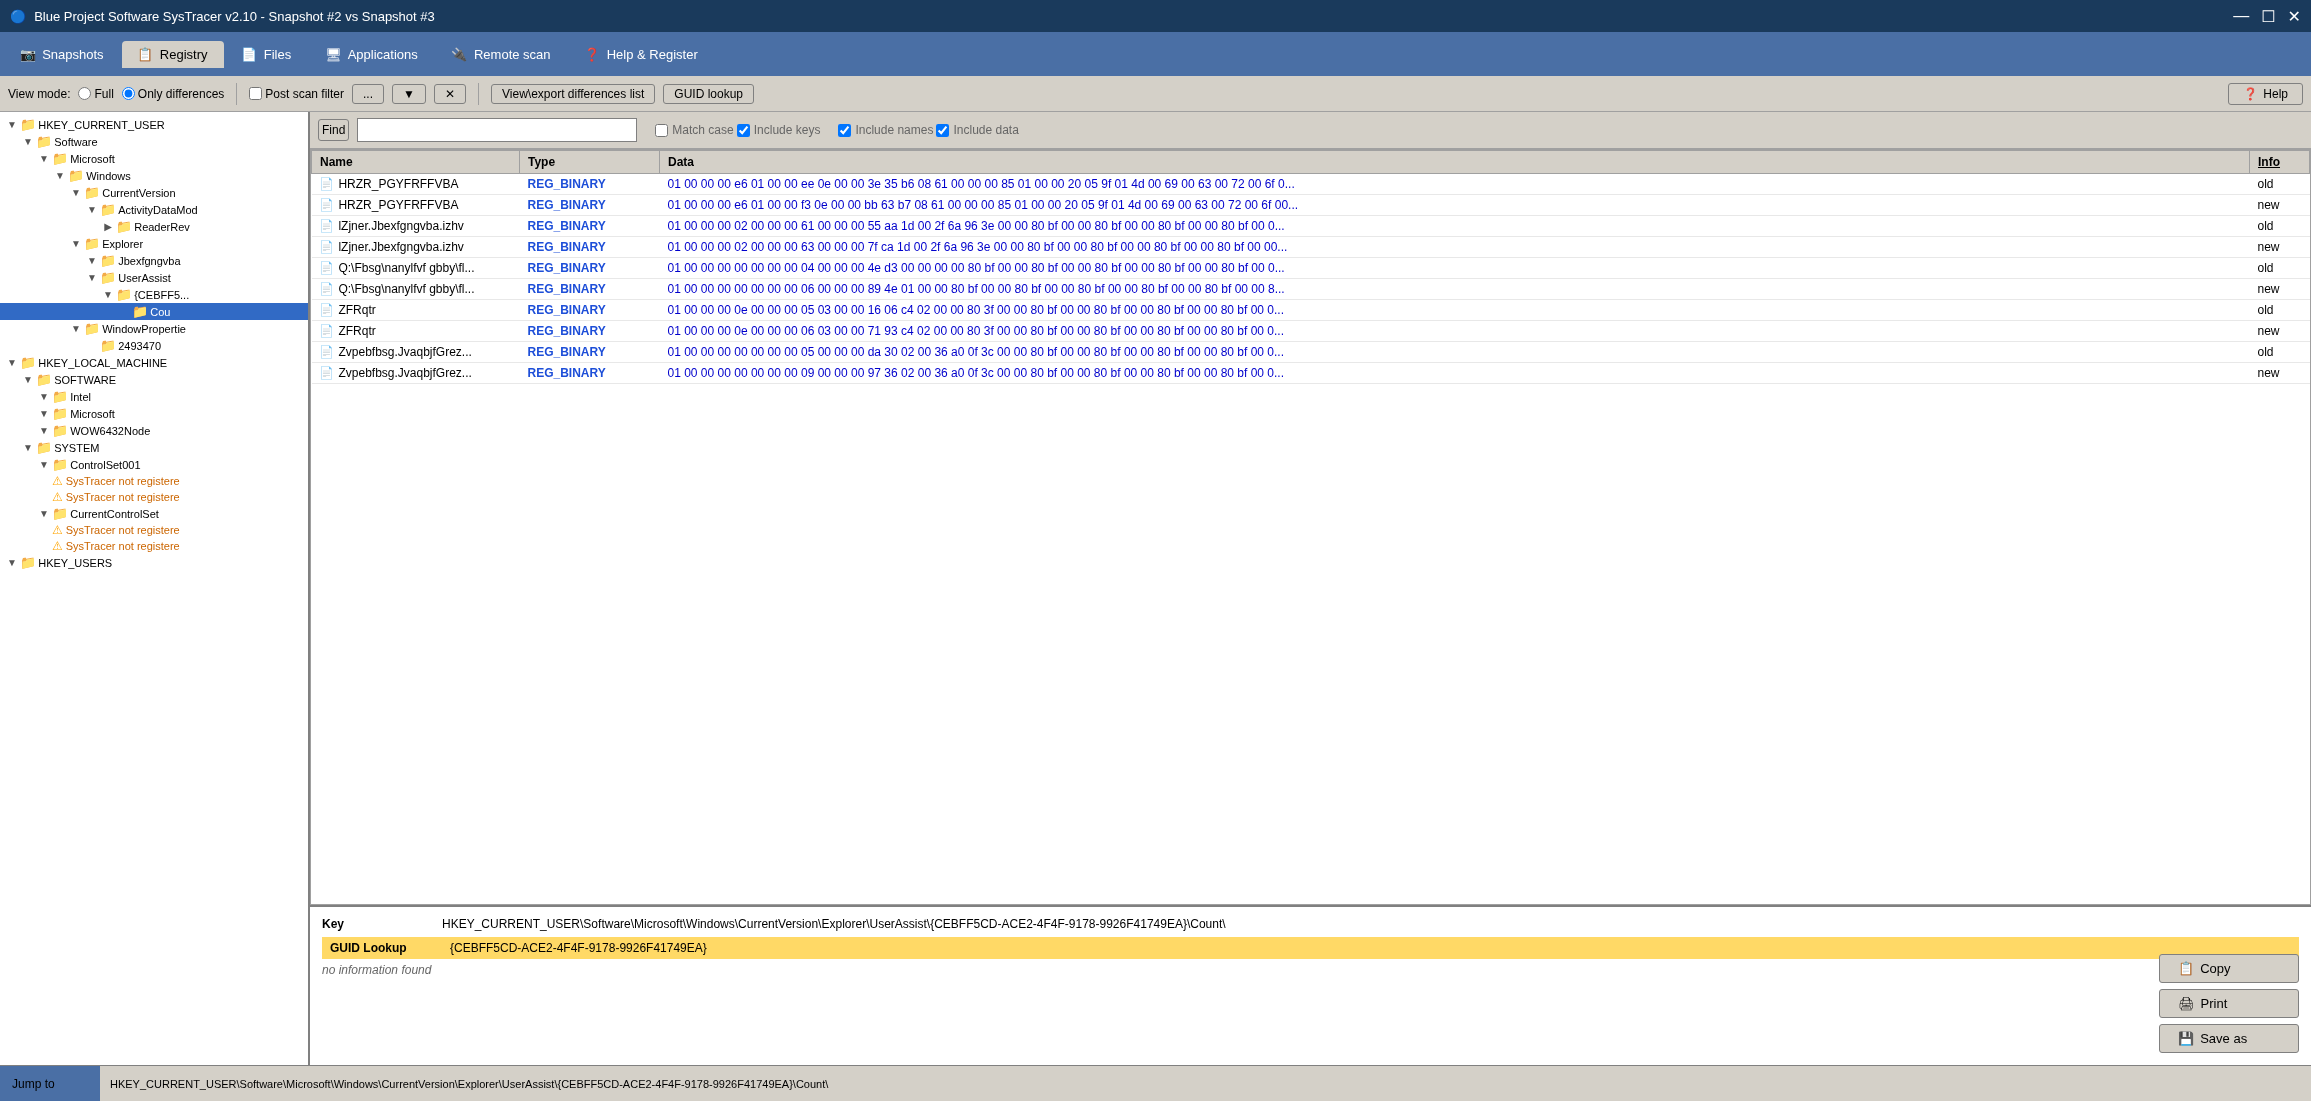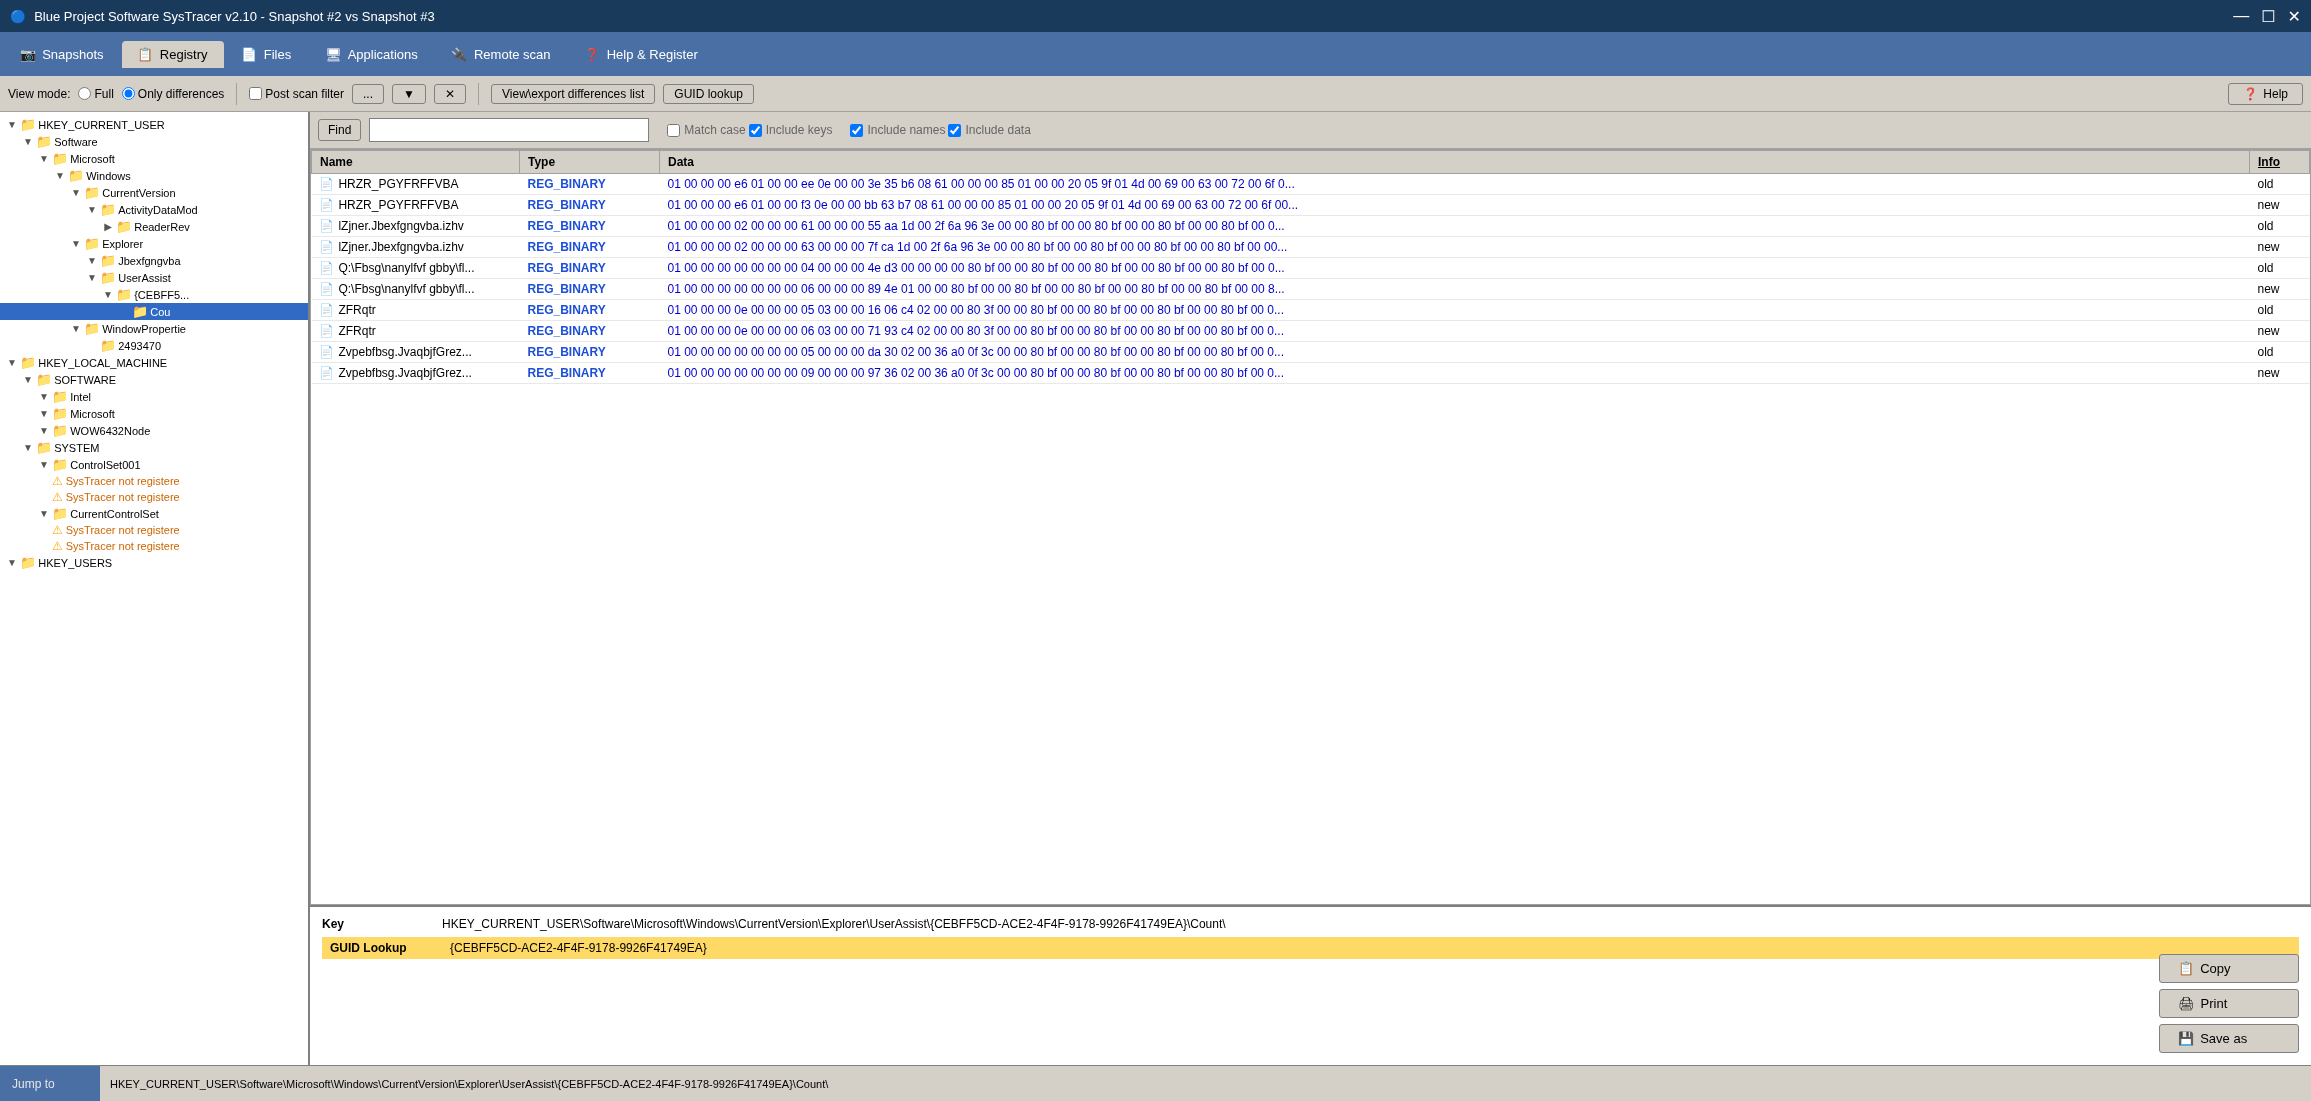--- a/index.html
+++ b/index.html
@@ -126,21 +126,21 @@
       padding: 6px 8px;
       display: flex;
       align-items: center;
       gap: 8px;
       border-bottom: 1px solid #a0a0a0;
     }
     .find-btn {
       background: #d4d0c8;
       border: 1px solid #808080;
       border-radius: 3px;
-      padding: 3px 9px;
+      padding: 3px 3px;
       font-size: 12px;
       cursor: pointer;
     }
     .find-input {
       width: 280px;
       height: 24px;
       border: 1px solid #808080;
       background: #fff;
       padding: 2px 4px;
       font-size: 12px;
@@ -252,21 +252,21 @@
       background: #d4d0c8;
       border-top: 1px solid #808080;
       height: 36px;
       display: flex;
       align-items: center;
       padding: 0 0;
       font-size: 12px;
     }
     .status-jump {
       background: #4a6fa5;
-      color: #e5e5e5;
+      color: #000000;
       padding: 0 12px;
       height: 100%;
       display: flex;
       align-items: center;
       font-size: 12px;
       min-width: 100px;
       cursor: pointer;
     }
     .status-path {
       padding: 0 10px;
@@ -622,20 +622,21 @@
 
     <div class="detail-panel">
       <div class="detail-row">
         <span class="detail-label">Key</span>
         <span class="detail-value">HKEY_CURRENT_USER\Software\Microsoft\Windows\CurrentVersion\Explorer\UserAssist\{CEBFF5CD-ACE2-4F4F-9178-9926F41749EA}\Count\</span>
       </div>
       <div class="detail-guid-row">
         <span class="detail-guid-label">GUID Lookup</span>
         <span class="detail-guid-value">{CEBFF5CD-ACE2-4F4F-9178-9926F41749EA}</span>
       </div>
+      <div class="detail-info-text">no information found</div>
 
       <div class="action-btns">
         <button class="action-btn">
           <span>📋</span>
           <span>Copy</span>
         </button>
         <button class="action-btn">
           <span>🖨</span>
           <span>Print</span>
         </button>

